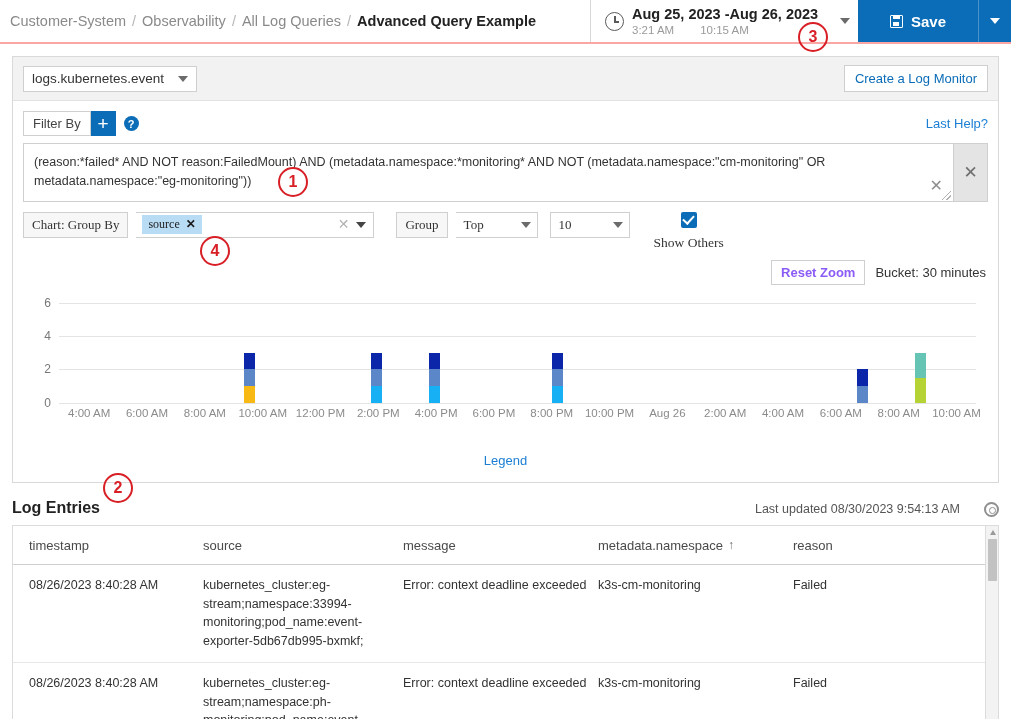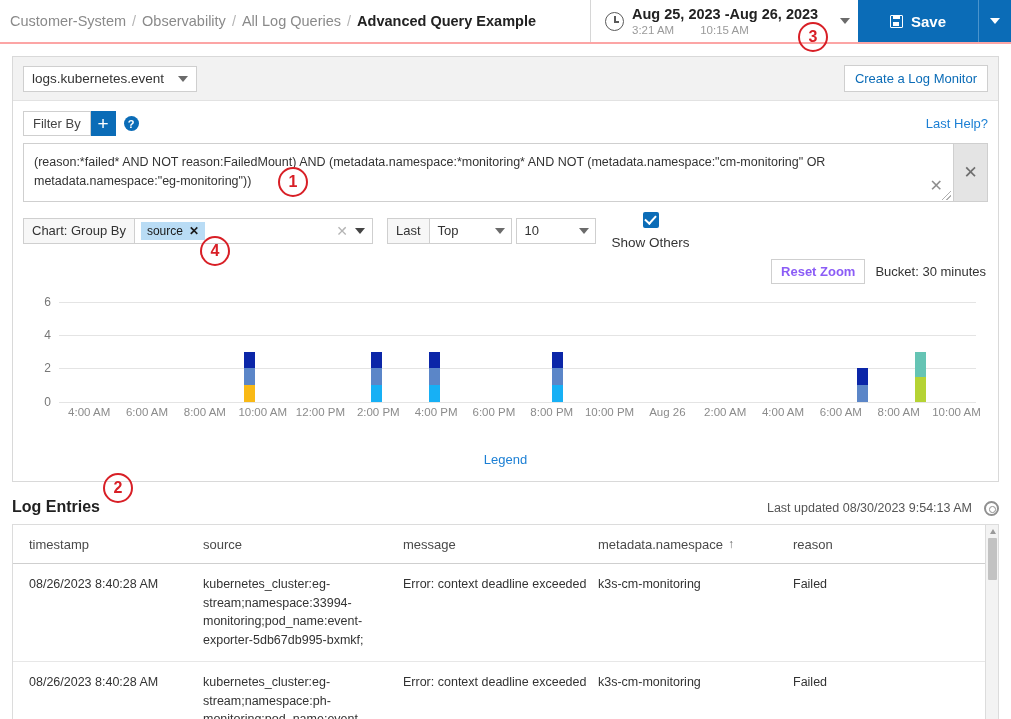--- a/index.html
+++ b/index.html
@@ -62,21 +62,21 @@
   .qbox { flex: 1; border: 1px solid #cfcfcf; background: #fff; position: relative; padding: 9px 34px 9px 10px;
           font-size: 12.5px; line-height: 1.55; color: #333; min-height: 52px; word-break: break-word; }
   .qclear { position: absolute; right: 10px; top: 30px; color: #8e8e8e; font-size: 16px; cursor: pointer; }
   .qresize { position: absolute; right: 2px; bottom: 1px; width: 9px; height: 9px;
              background: linear-gradient(135deg, transparent 45%, #b0b0b0 45%, #b0b0b0 55%, transparent 55%,
                          transparent 70%, #b0b0b0 70%, #b0b0b0 80%, transparent 80%); }
   .qremove { width: 34px; border: 1px solid #cfcfcf; border-left: none; background: #e4e4e4;
              display: flex; align-items: center; justify-content: center; color: #6f6f6f; font-size: 17px; cursor: pointer; }
 
   
-  .grow { display: flex; align-items: center; padding: 10px 10px 0 10px; gap: 0; }
+  .grow { display: flex; padding: 10px 10px 0 10px; gap: 8px; font-family: Liberation Serif, serif; }
   .glabel { height: 26px; border: 1px solid #cfcfcf; background: #f7f7f7; font-size: 13px; color: #333;
             padding: 0 8px; display: flex; align-items: center; }
   .gfield { width: 238px; height: 26px; border: 1px solid #cfcfcf; border-left: none; background: #fff;
             display: flex; align-items: center; padding: 0 4px 0 6px; }
   .chip { background: #b9dcf5; color: #1a1a1a; font-size: 12px; padding: 2px 6px; display: flex;
           align-items: center; gap: 6px; }
   .chip b { font-size: 12px; cursor: pointer; }
   .gclear { margin-left: auto; color: #b4b4b4; font-size: 14px; padding-right: 7px; cursor: pointer; }
   .gcaret { width: 0; height: 0; border-left: 5px solid transparent; border-right: 5px solid transparent;
             border-top: 6px solid #444; margin-right: 3px; }
@@ -104,21 +104,21 @@
   .bar { position: absolute; bottom: 0; width: 11px; display: flex; flex-direction: column-reverse; }
   .seg { width: 100%; }
   .xaxis { position: relative; margin: 0 12px; height: 34px; }
   .xtick { position: absolute; top: 3px; font-size: 11.5px; color: #8b8b8b; text-align: center;
            width: 56px; margin-left: -28px; line-height: 1.25; }
   .legendlink { text-align: center; color: #1b7fd4; font-size: 13px; padding: 16px 0 14px 0; cursor: pointer; }
 
   
   .logs-head { display: flex; align-items: flex-end; padding: 16px 12px 8px 12px; }
   .logs-title { font-size: 16px; font-weight: bold; color: #222; }
-  .lastupd { margin-left: auto; display: flex; align-items: center; gap: 12px; font-size: 12.5px; color: #555; }
+  .lastupd { margin-left: auto; display: flex; align-items: center; gap: 24px; font-size: 12.5px; color: #555; }
   .gear { width: 15px; height: 15px; border: 2px solid #909090; border-radius: 50%; position: relative; }
   .gear::after { content: ""; position: absolute; left: 3.2px; top: 3.2px; width: 4.6px; height: 4.6px;
                  border: 1.6px solid #909090; border-radius: 50%; }
 
   .table { margin: 0 12px; border: 1px solid #dcdcdc; border-bottom: none; position: relative; overflow: hidden; }
   .trow { display: flex; border-bottom: 1px solid #e7e7e7; font-size: 12.5px; color: #333; }
   .thead .trow { border-bottom: 1px solid #cfcfcf; }
   .th { padding: 12px 6px 11px 0; color: #4a4a4a; font-size: 13px; display: flex; align-items: center; gap: 5px; }
   .td { padding: 11px 8px 11px 0; line-height: 1.5; word-break: break-word; }
   .c0 { width: 190px; padding-left: 16px; } .c1 { width: 200px; } .c2 { width: 195px; }
@@ -199,21 +199,21 @@
   <div class="grow">
     <div class="glabel">Chart: Group By</div>
     <div class="gfield">
       <span class="chip">
         <span>source</span>
         <b>✕</b>
       </span>
       <span class="gclear">✕</span>
       <span class="gcaret"></span>
     </div>
-    <div class="showlbl">Last</div>
+    <div class="showlbl">Group</div>
     <div class="sel w1">
       <span>Top</span>
       <span class="caret"></span>
     </div>
     <div class="sel w2">
       <span>10</span>
       <span class="caret"></span>
     </div>
     <div class="chkwrap">
       <span class="chk"></span>

